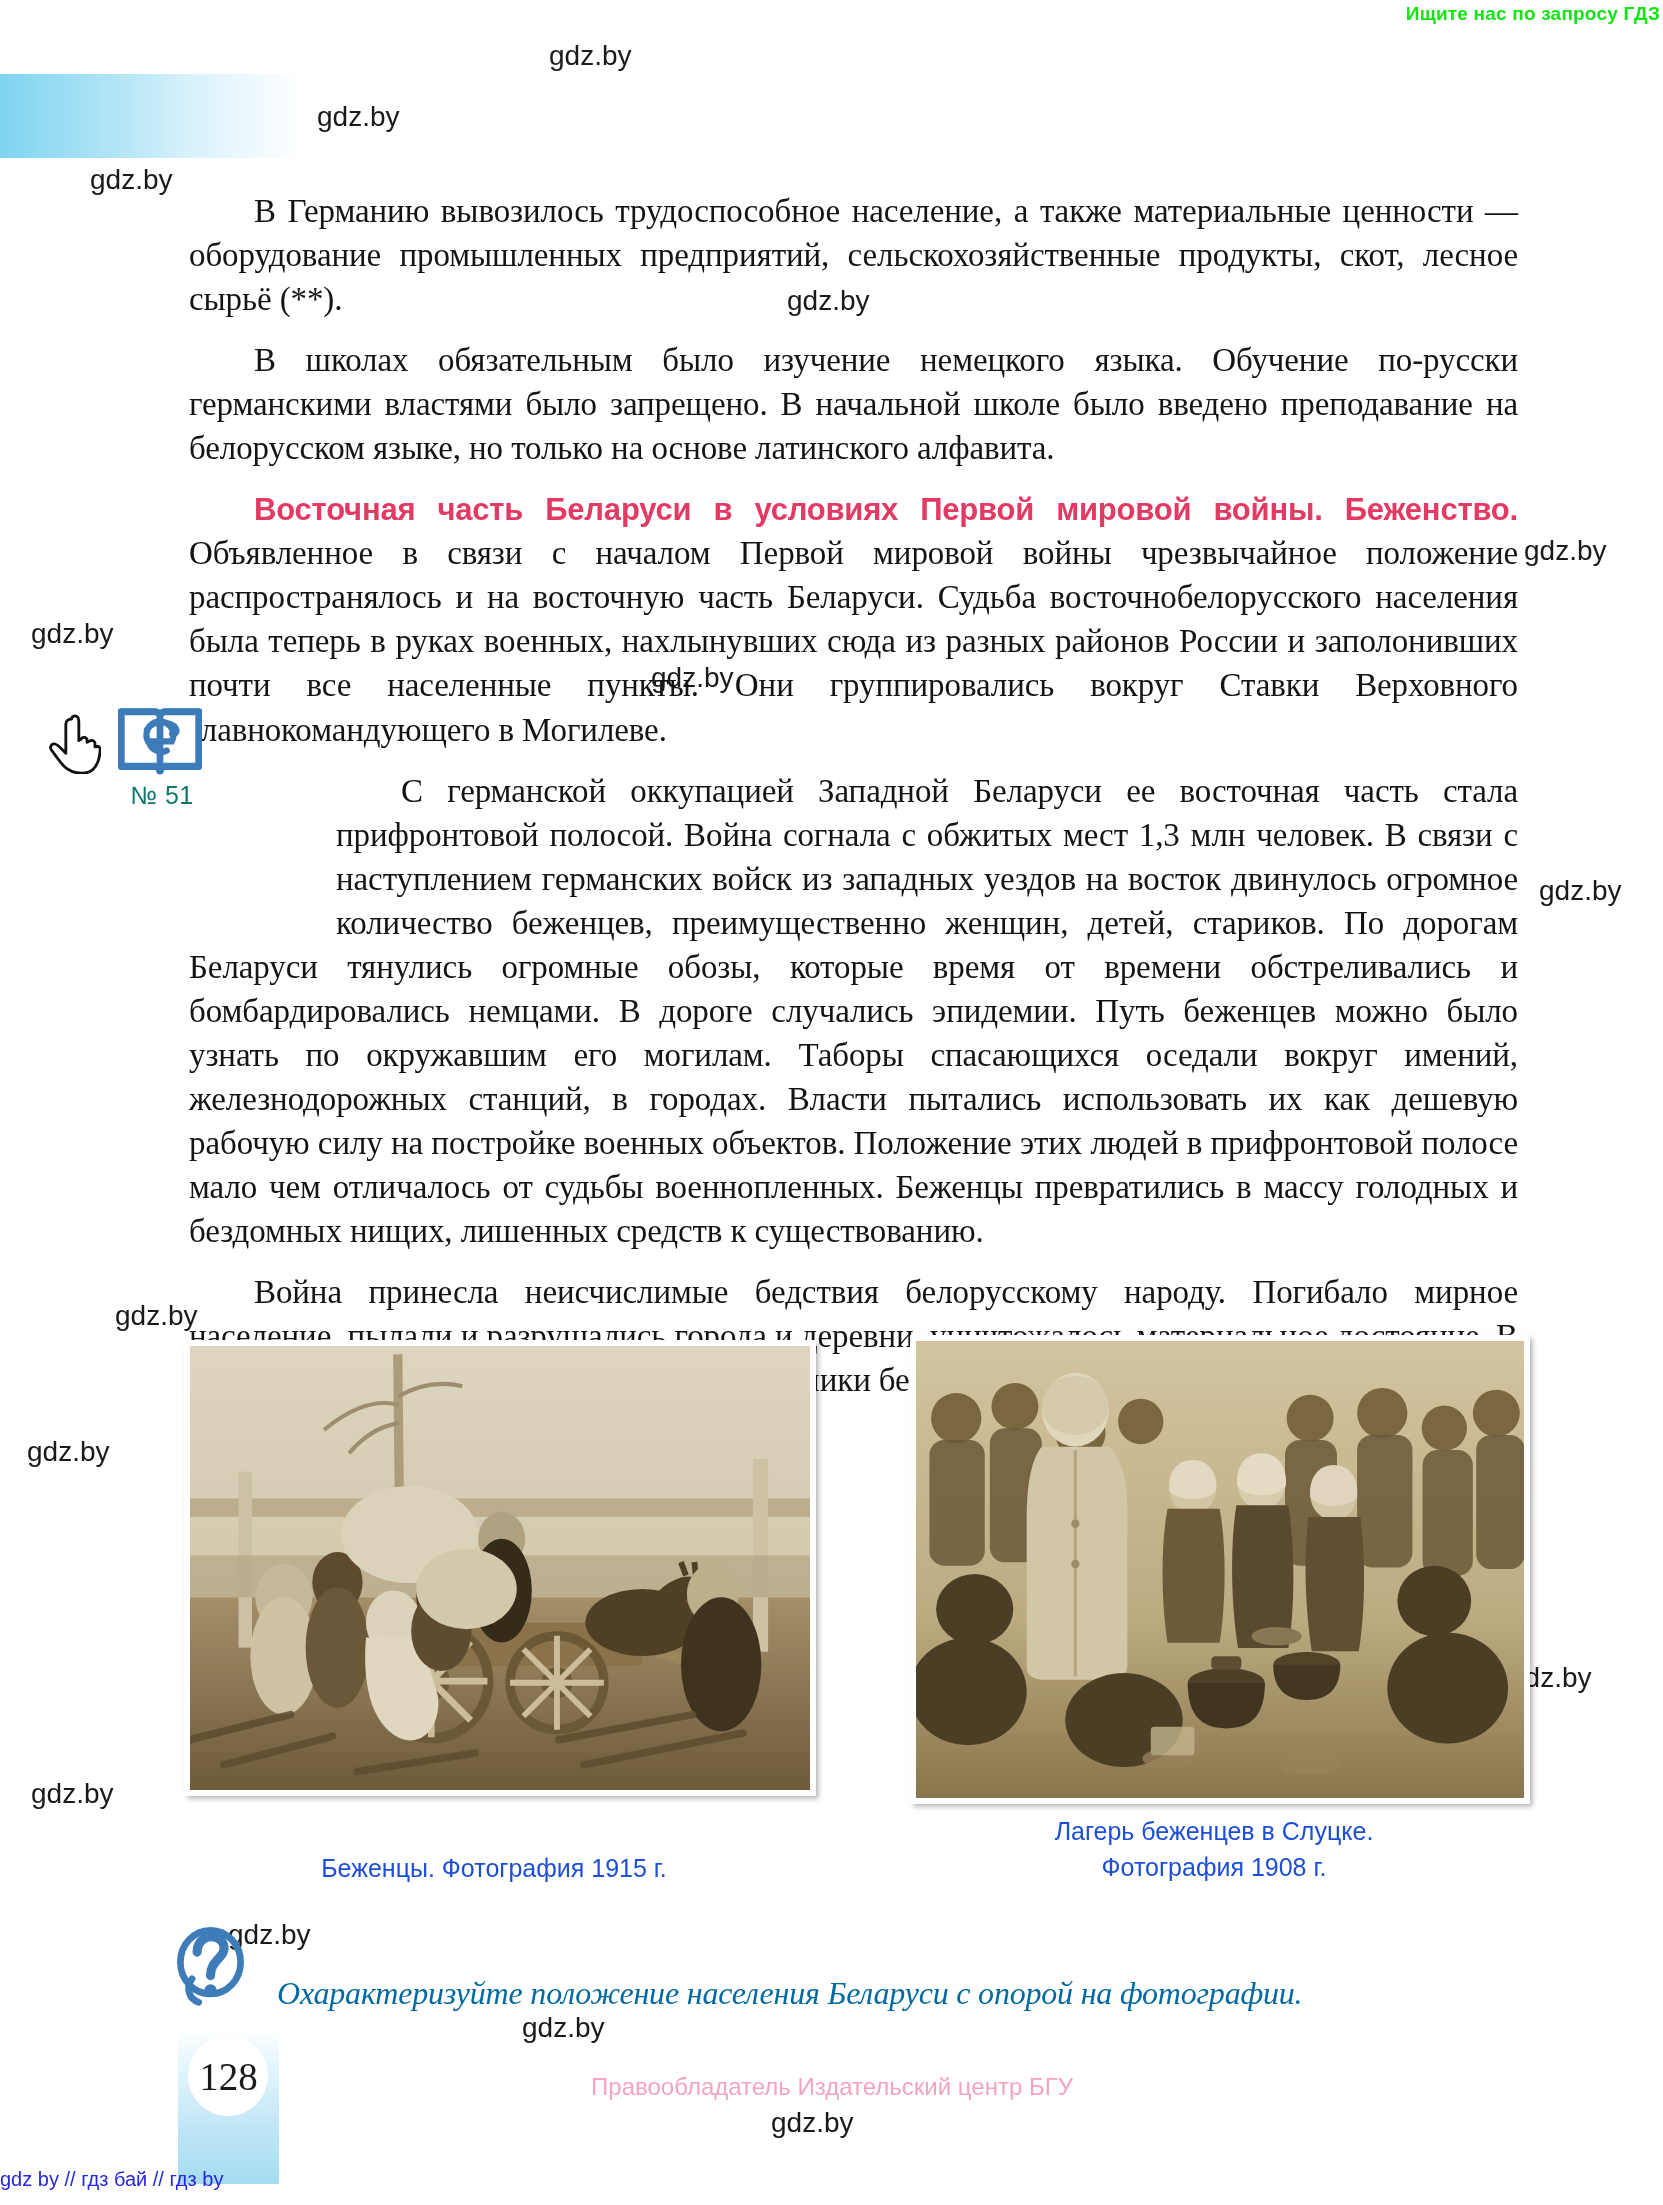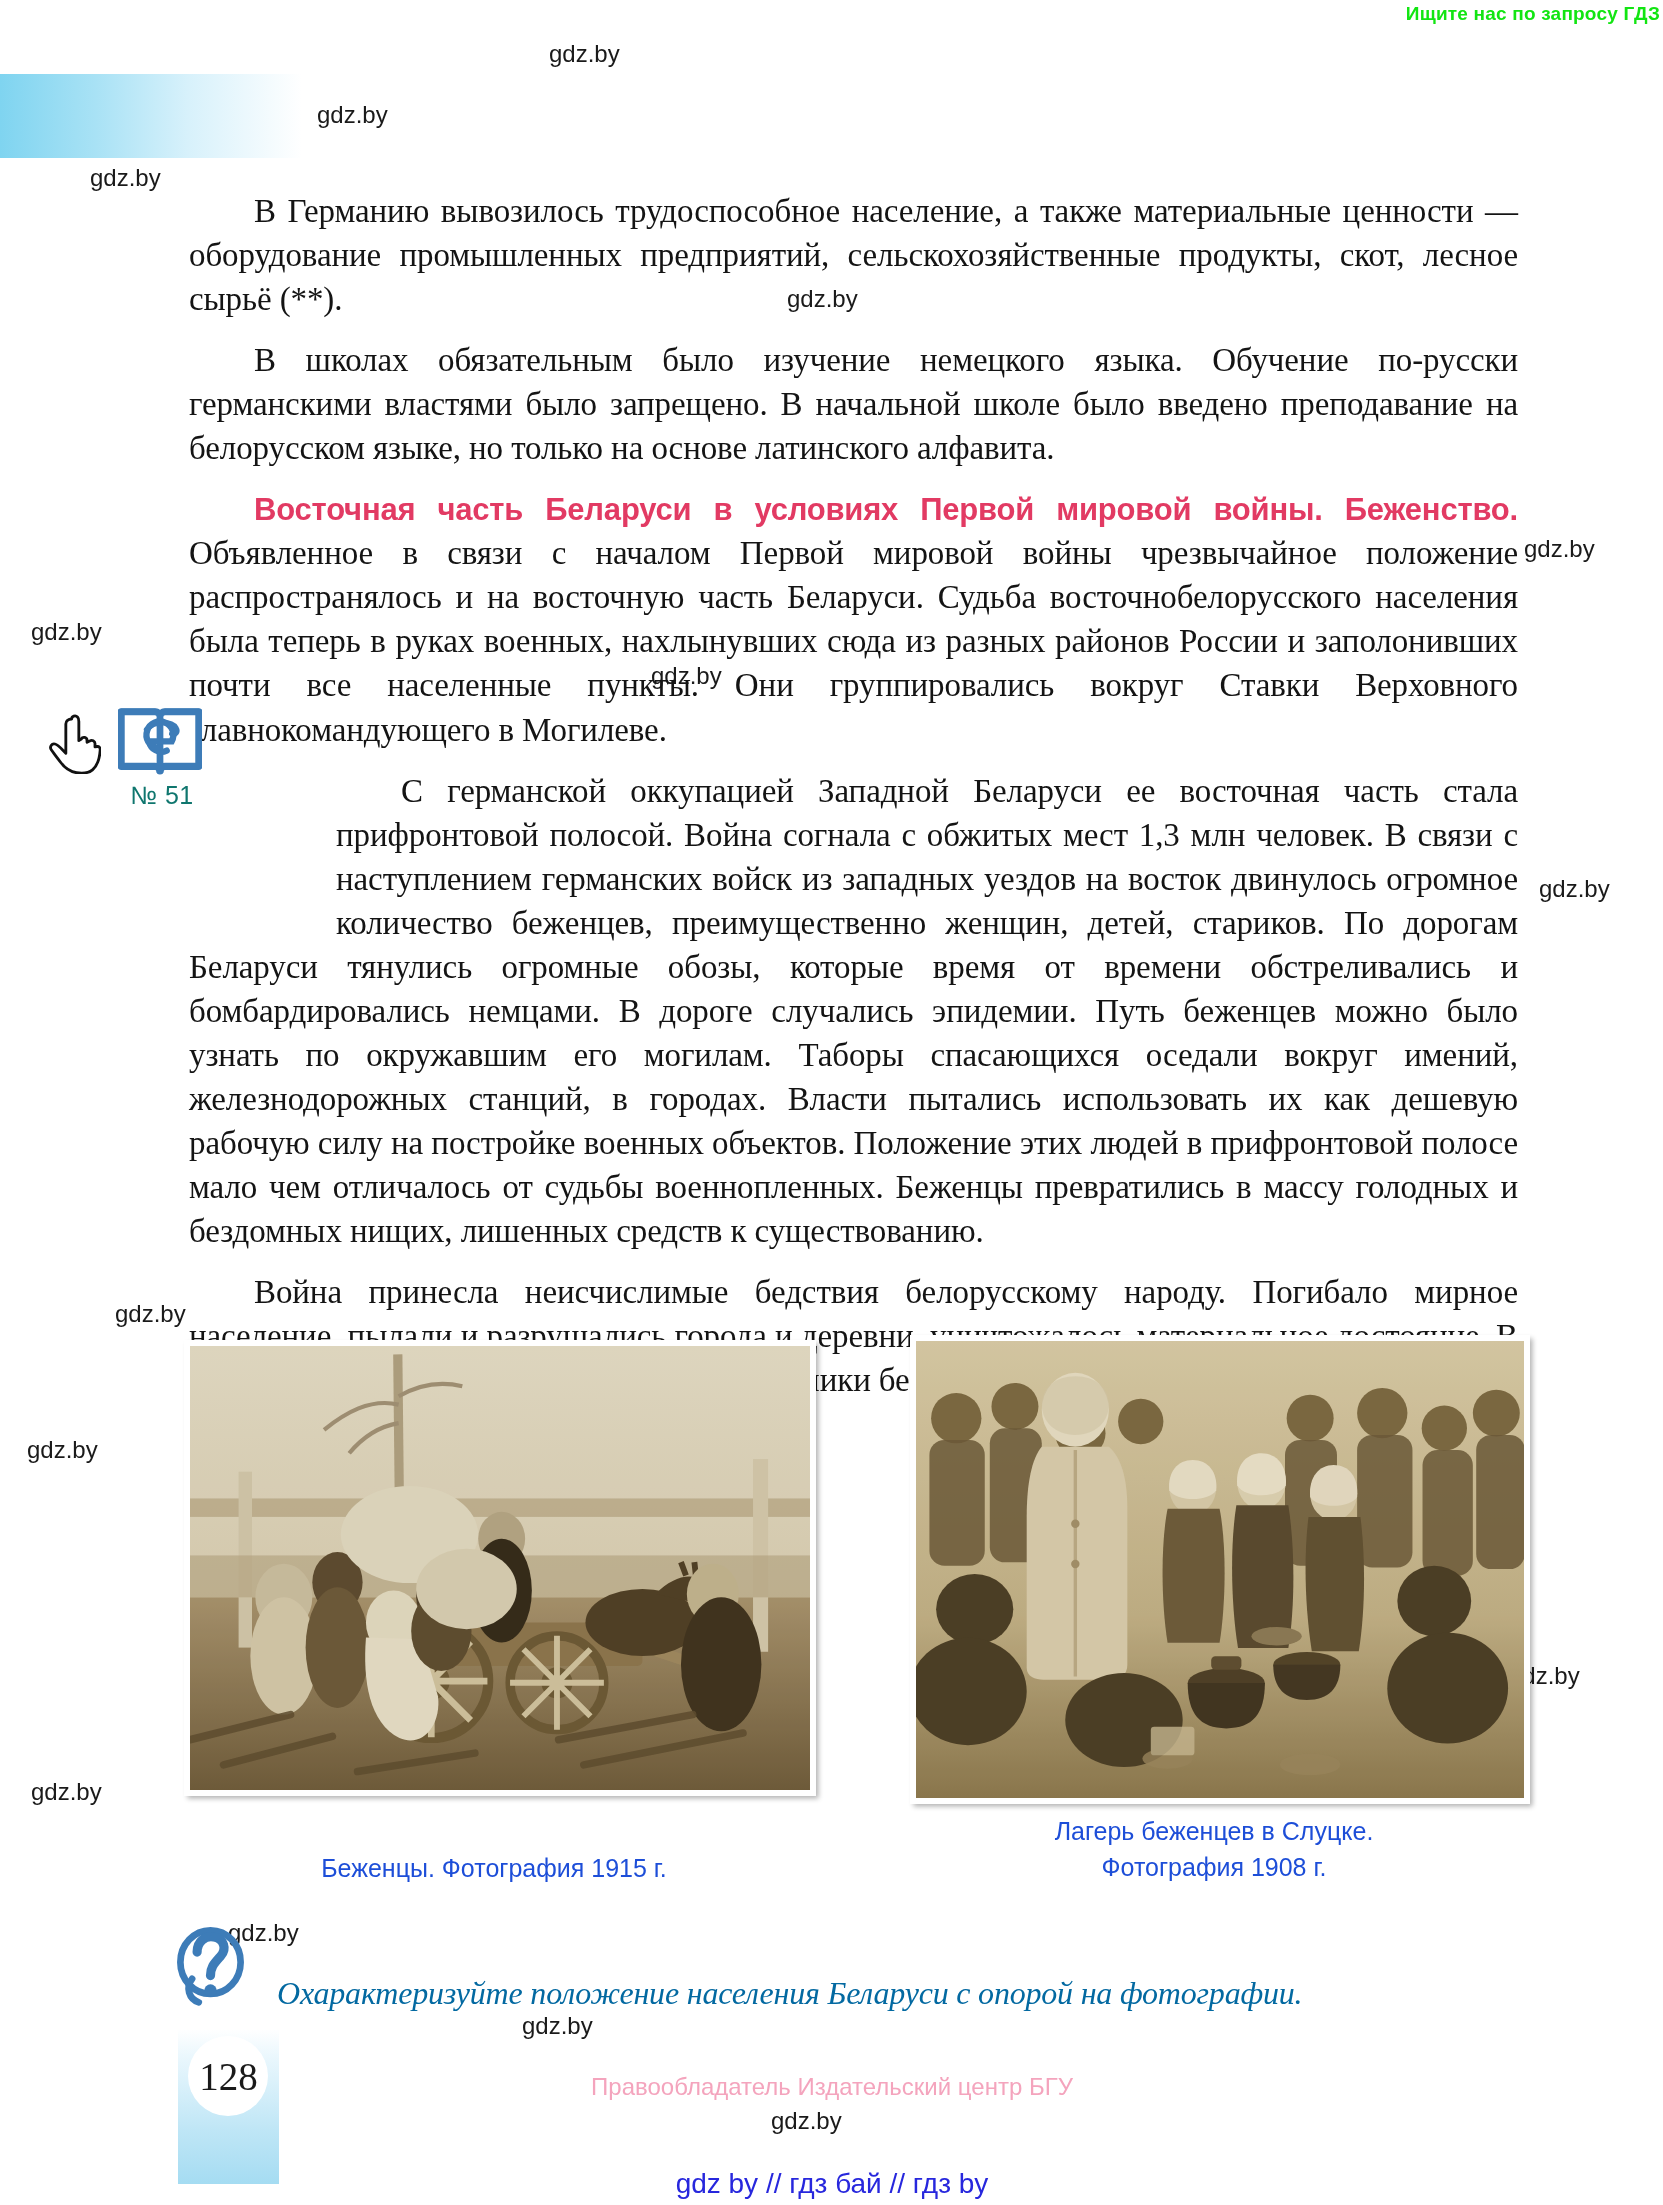--- a/index.html
+++ b/index.html
@@ -38,21 +38,21 @@
     font-size: 19px;
     color: #12e512;
     letter-spacing: 0.2px;
     padding-left: 38px;
   }
 
   
   .wm {
     position: absolute;
     font-family: "Liberation Sans", sans-serif;
-    font-size: 24px;
+    font-size: 28px;
     color: #1a1a1a;
     white-space: nowrap;
     pointer-events: none;
     text-align: right;
   }
 
   
   .text-column {
     position: absolute;
     left: 172px;
@@ -207,23 +207,22 @@
     text-align: center;
     font-family: "Liberation Sans", sans-serif;
     font-size: 24px;
     color: #f4a4bd;
   }
   .footer-links {
     position: absolute;
     left: 0;
     top: 2168px;
     width: 1664px;
-    text-align: center;
-    font-family: "Liberation Sans", sans-serif;
-    font-size: 28px;
+    font-family: "Liberation Sans", sans-serif;
+    font-size: 20px;
     color: #2727dd;
   }
 </style>
 </head>
 <body>
 
 <div class="corner-gradient"></div>
 
 <div class="promo-banner">Ищите нас по запросу ГДЗ Бай</div>
 

